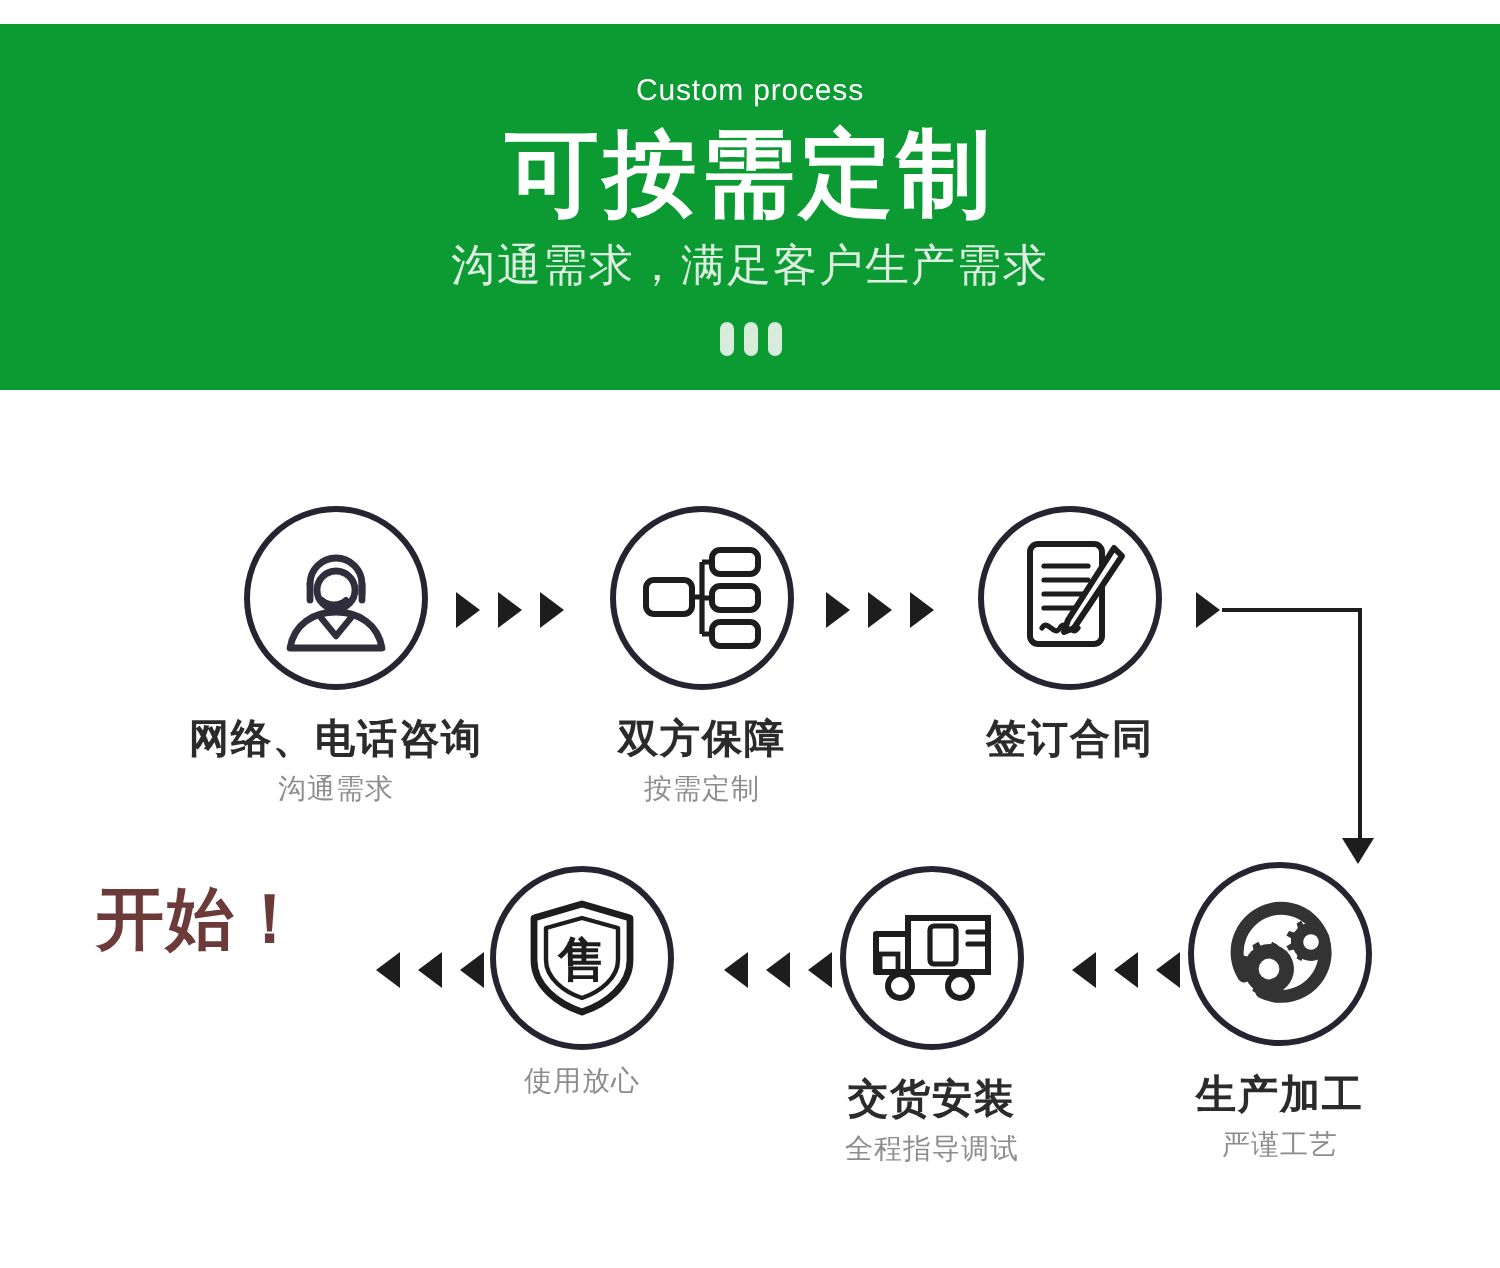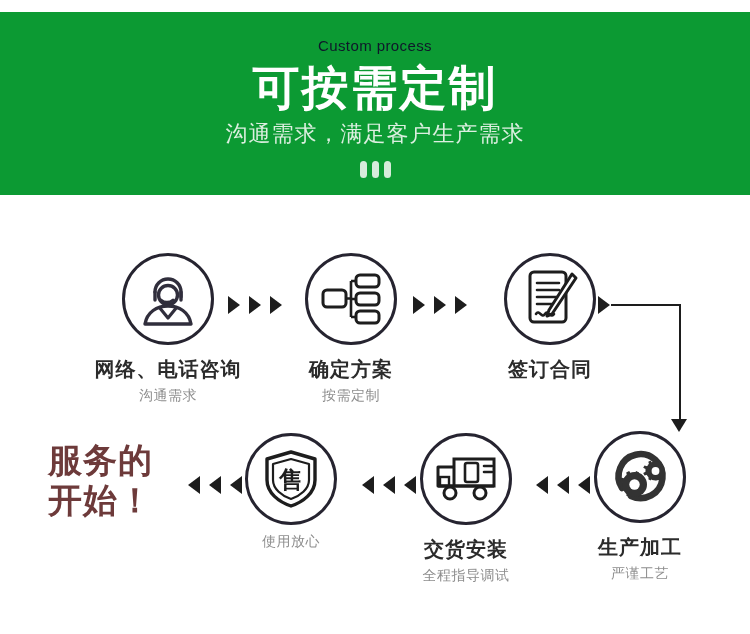--- a/index.html
+++ b/index.html
@@ -13,21 +13,21 @@
   .page { position:relative; width:750px; height:634px; background:#fff; }
 
   
   .banner {
     position:absolute; left:0; top:12px; width:750px; height:183px;
     background:#0c9a33;
     display:flex; flex-direction:column; align-items:center;
   }
   .banner-eyebrow {
     margin-top:26px;
-    font-size:15px; letter-spacing:.4px; color:#0f172a; font-weight:400;
+    font-size:15px; letter-spacing:.4px; color:#ffffff; font-weight:400;
     line-height:1;
   }
   .banner-title {
     margin-top:10px;
     font-size:47px; font-weight:bold; color:#ffffff;
     letter-spacing:2px; line-height:1.05;
     font-family:"DejaVu Sans","Liberation Sans",sans-serif;
   }
   .banner-sub {
     margin-top:11px;
@@ -140,51 +140,50 @@
     <div class="node" style="left:266px; top:58px;">
       <div class="circle">
         <svg width="60" height="52" viewBox="0 0 60 52">
           <rect x="2" y="17" width="23" height="17" rx="4" fill="none" stroke="#1d1d1d" stroke-width="3"></rect>
           <rect x="35" y="2" width="23" height="12" rx="4" fill="none" stroke="#1d1d1d" stroke-width="3"></rect>
           <rect x="35" y="20" width="23" height="12" rx="4" fill="none" stroke="#1d1d1d" stroke-width="3"></rect>
           <rect x="35" y="38" width="23" height="12" rx="4" fill="none" stroke="#1d1d1d" stroke-width="3"></rect>
           <path d="M25 25.5 L30 25.5 M30 8 L30 44 M30 8 L35 8 M30 26 L35 26 M30 44 L35 44" fill="none" stroke="#1d1d1d" stroke-width="2.6"></path>
         </svg>
       </div>
-      <div class="node-title">确定方案</div>
+      <div class="node-title">双方保障</div>
       <div class="node-sub">按需定制</div>
     </div>
 
     <div class="arrows" style="left:413px; top:101px;">
       <span class="tri-r"></span>
       <span class="tri-r"></span>
       <span class="tri-r"></span>
     </div>
 
-    <div class="node" style="left:465px; top:58px;">
+    <div class="node" style="left:450px; top:58px;">
       <div class="circle">
         <svg width="56" height="58" viewBox="0 0 56 58">
           <path d="M8 6 C8 3.8 9.8 2 12 2 L40 2 C42.2 2 44 3.8 44 6 L44 48 C44 50.2 42.2 52 40 52 L12 52 C9.8 52 8 50.2 8 48 Z" fill="none" stroke="#1d1d1d" stroke-width="3"></path>
           <path d="M15 13 H37 M15 20 H37 M15 27 H37 M15 34 H30" fill="none" stroke="#1d1d1d" stroke-width="2.6" stroke-linecap="round"></path>
           <path d="M14 44 C17 39 20 49 23 44 C26 39 29 49 32 44" fill="none" stroke="#1d1d1d" stroke-width="2.6" stroke-linecap="round"></path>
           <path d="M50 4 L54 8 L30 44 L25 46 L27 40 Z" fill="#fff" stroke="#1d1d1d" stroke-width="3" stroke-linejoin="round"></path>
         </svg>
       </div>
       <div class="node-title">签订合同</div>
     </div>
 
     <div class="conn-tri" style="left:598px; top:101px;">
       <span class="tri-r" style="display:block;"></span>
     </div>
     <div class="conn-h" style="left:611px; top:109px; width:70px;"></div>
     <div class="conn-v" style="left:679px; top:109px; height:117px;"></div>
     <div class="conn-down" style="left:671px; top:224px;"></div>
 
     <div class="start-label" style="left:48px; top:245px;">
-      <div>服务的</div>
       <div>开始！</div>
     </div>
 
     <div class="arrows" style="left:188px; top:281px;">
       <span class="tri-l"></span>
       <span class="tri-l"></span>
       <span class="tri-l"></span>
     </div>
 
     <div class="node" style="left:206px; top:238px;">

